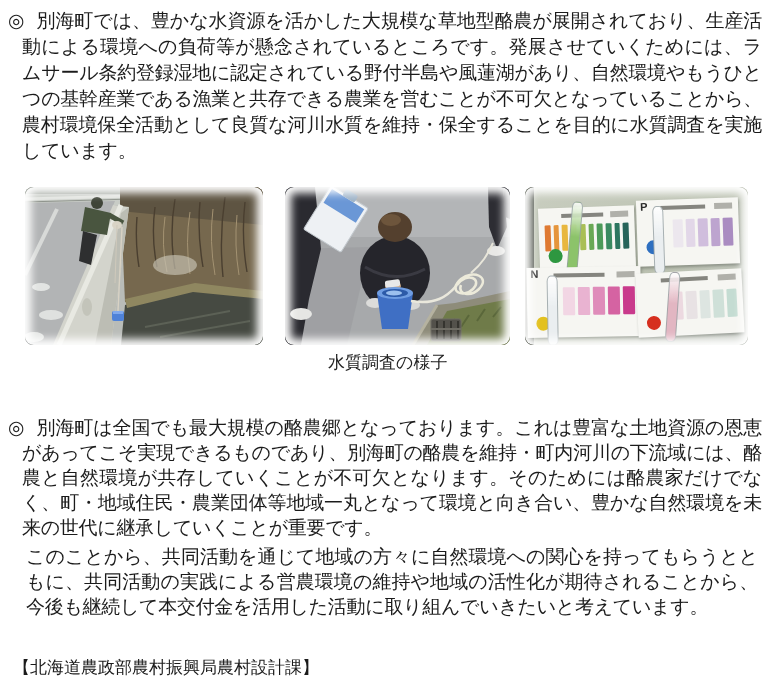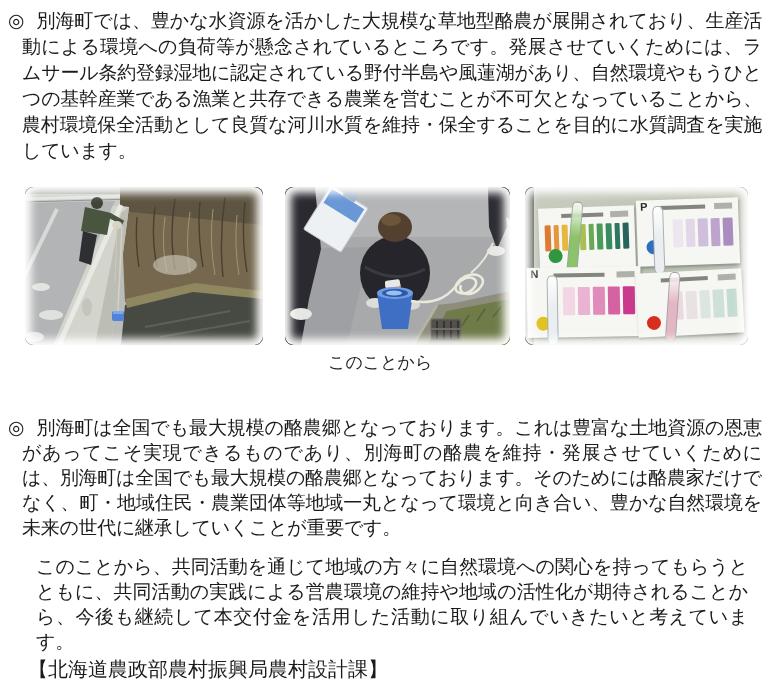--- a/index.html
+++ b/index.html
@@ -5,24 +5,24 @@
   html,body{margin:0;padding:0;background:#ffffff;}
   .page{
     position:relative;width:767px;height:689px;background:#ffffff;overflow:hidden;
     font-family:"Liberation Sans","DejaVu Sans",sans-serif;color:#1b1b1b;
   }
   
   .text-block{position:absolute;left:8px;width:754px;font-size:19px;line-height:26px;letter-spacing:-0.3px;}
   #para1{top:8px;}
   #para2{top:415px;line-height:25px;}
   .bullet{margin:0;padding-left:14px;text-indent:-14px;text-align:justify;}
-  .cont{margin:14px;padding-left:14px;text-align:justify;}
+  .cont{margin:4px;padding-left:14px;text-align:justify;}
   .marker{margin-right:12px;}
   .caption{position:absolute;top:351px;left:328px;font-size:17px;color:#222;}
-  .footer{position:absolute;top:656px;left:28px;font-size:20px;color:#1b1b1b;}
+  .footer{position:absolute;top:656px;left:13px;font-size:17px;color:#1b1b1b;}
   
   .photo{position:absolute;top:187px;height:158px;overflow:hidden;border-radius:8px;background:#cfcfcf;}
   #photo1{left:25px;width:238px;}
   #photo2{left:285px;width:225px;}
   #photo3{left:525px;width:223px;}
   .photo svg{display:block;}
   .feather{position:absolute;inset:0;border-radius:9px;box-shadow:inset 0 0 8px 6px #ffffff;pointer-events:none;}
   
   #photo3 .p3bg{position:absolute;inset:0;background:linear-gradient(135deg,#c9cec0 0%,#bcc2b2 55%,#ccd0ca 100%);}
   #photo3 .p3strip{position:absolute;left:0;top:0;width:9px;height:100%;background:#3d423a;opacity:.85;}
@@ -197,22 +197,22 @@
           <div class="bar" style="background: rgb(207, 224, 216);"></div>
           <div class="bar" style="background: rgb(196, 220, 210);"></div>
         </div>
       <div class="dot" style="background: rgb(214, 47, 31);"></div>
       <div class="tube" style="background: linear-gradient(rgba(255, 255, 255, 0.85) 0%, rgb(226, 182, 194) 45%, rgb(226, 182, 194) 100%);"></div>
     </div>
 
     <div class="feather"></div>
   </div>
 
-  <div class="caption">このことから</div>
+  <div class="caption">水質調査の様子</div>
 
   <div class="text-block" id="para2">
-    <p class="bullet"><span class="marker">◎</span><span>別海町は全国でも最大規模の酪農郷となっております。これは豊富な土地資源の恩恵があってこそ実現できるものであり、別海町の酪農を維持・発展させていくためには、別海町は全国でも最大規模の酪農郷となっております。そのためには酪農家だけでなく、町・地域住民・農業団体等地域一丸となって環境と向き合い、豊かな自然環境を未来の世代に継承していくことが重要です。</span></p>
+    <p class="bullet"><span class="marker">◎</span><span>別海町は全国でも最大規模の酪農郷となっております。これは豊富な土地資源の恩恵があってこそ実現できるものであり、別海町の酪農を維持・町内河川の下流域には、酪農と自然環境が共存していくことが不可欠となります。そのためには酪農家だけでなく、町・地域住民・農業団体等地域一丸となって環境と向き合い、豊かな自然環境を未来の世代に継承していくことが重要です。</span></p>
     <p class="cont">このことから、共同活動を通じて地域の方々に自然環境への関心を持ってもらうとともに、共同活動の実践による営農環境の維持や地域の活性化が期待されることから、今後も継続して本交付金を活用した活動に取り組んでいきたいと考えています。</p>
   </div>
 
   <div class="footer">【北海道農政部農村振興局農村設計課】</div>
 
 </div>
 
 </body></html>

